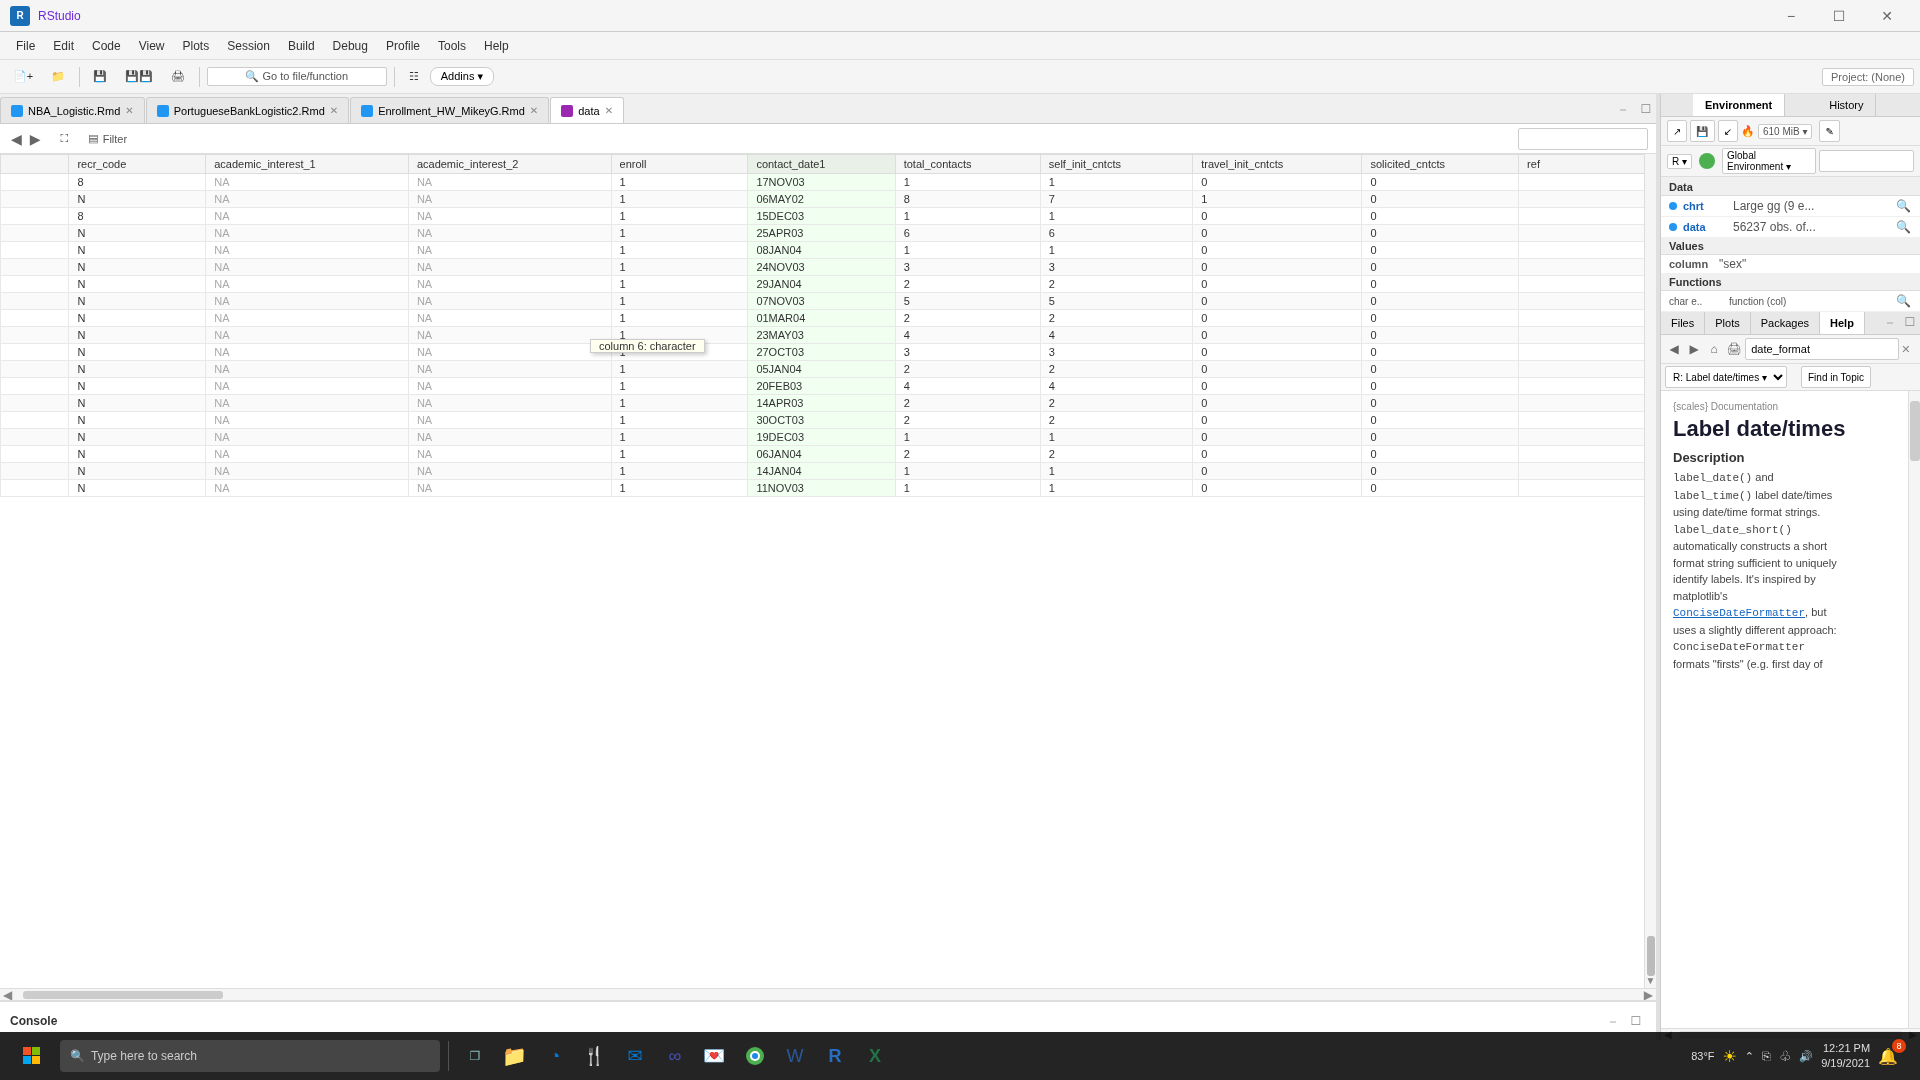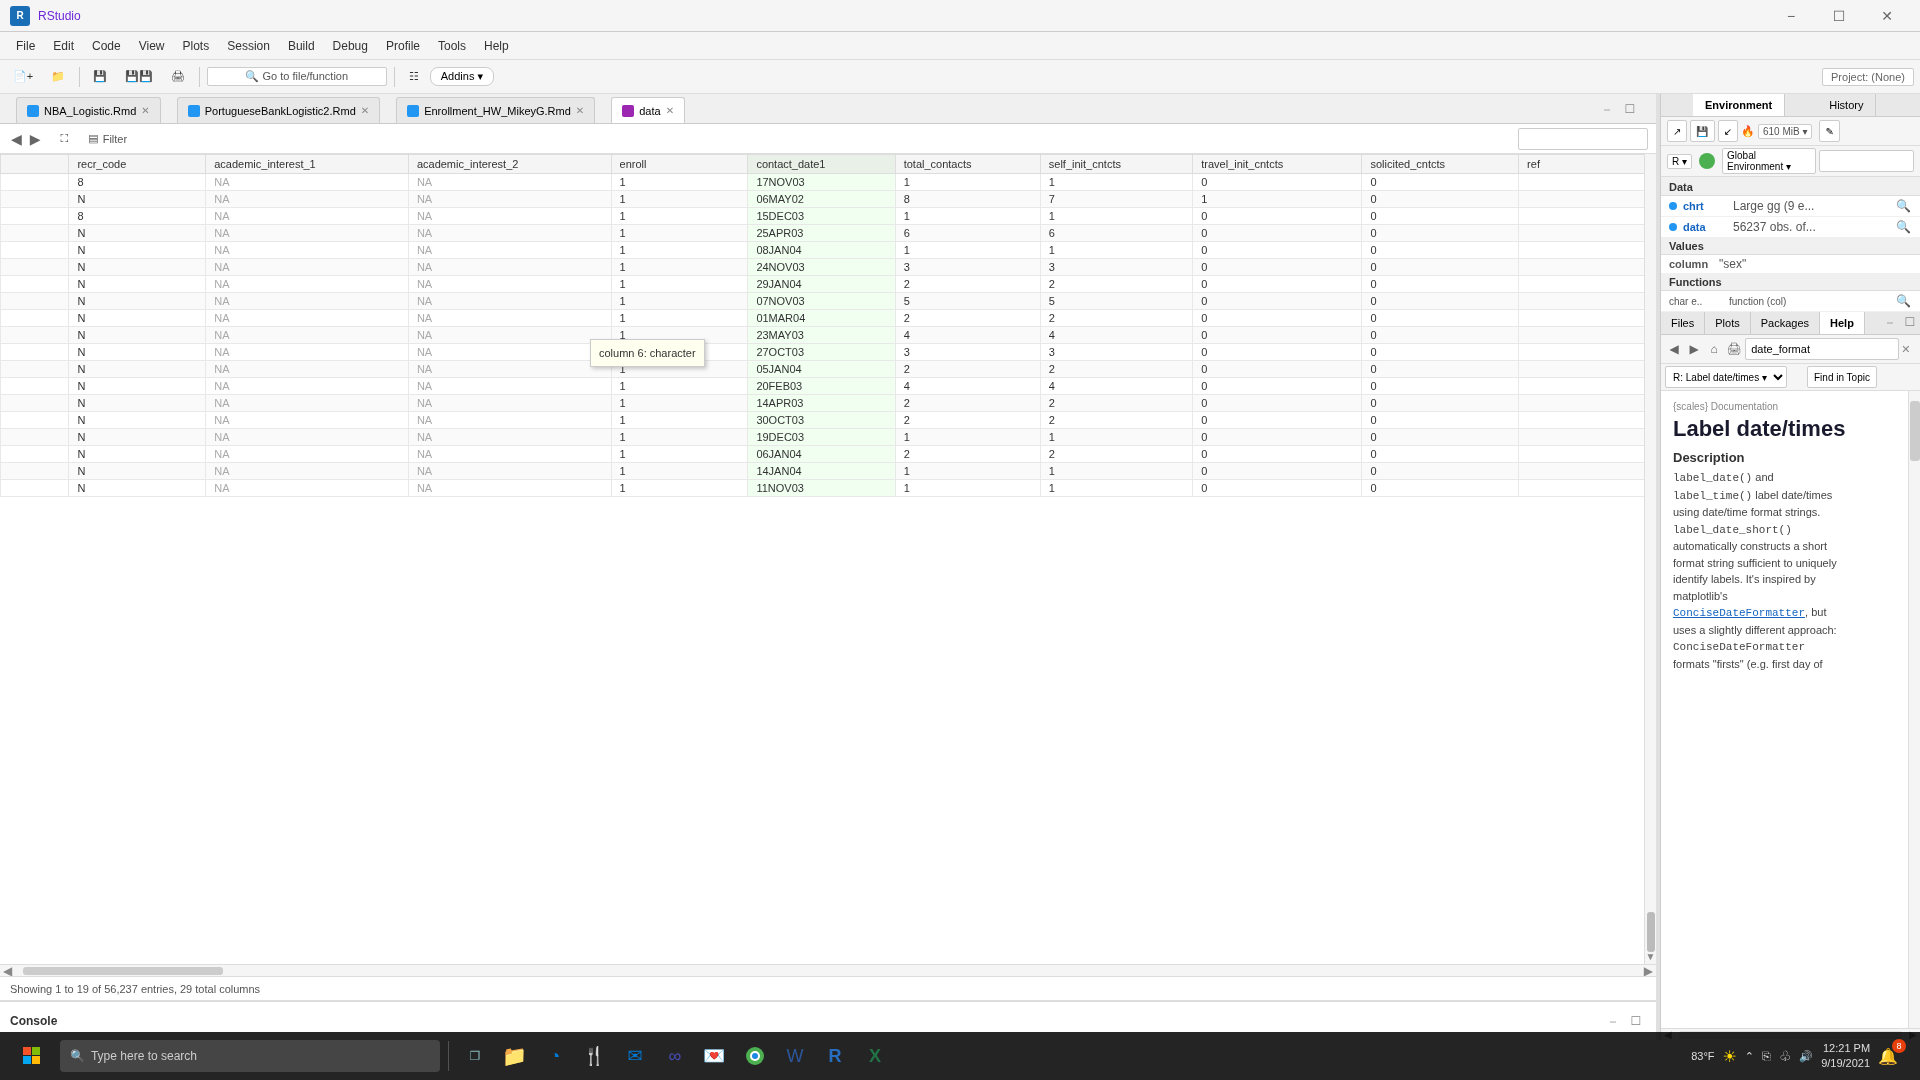--- a/index.html
+++ b/index.html
@@ -24,21 +24,21 @@
     .addins-btn { border: 1px solid #ccc; background: white; padding: 2px 10px; border-radius: 8px; font-size: 11px; }
     .project-label { margin-left: auto; font-size: 11px; color: #666; padding: 2px 8px; border: 1px solid #ccc; border-radius: 2px; background: white; }
 
     
     .main-layout { display: flex; height: calc(1080px - 32px - 28px - 34px - 40px); }
 
     
     .left-panel { flex: 1; display: flex; flex-direction: column; min-width: 0; }
 
     
-    .tab-bar { background: #f0f0f0; height: 30px; display: flex; align-items: flex-end; padding: 0 16px; border-bottom: 1px solid #ccc; gap: 16px; }
+    .tab-bar { background: #f0f0f0; height: 30px; display: flex; align-items: flex-end; padding: 0 0; border-bottom: 1px solid #ccc; gap: 1px; }
     .tab { height: 26px; padding: 0 10px; border: 1px solid #ccc; border-bottom: none; background: #e8e8e8; cursor: pointer; display: flex; align-items: center; gap: 5px; font-size: 11px; border-radius: 3px 3px 0 0; }
     .tab.active { background: white; }
     .tab .tab-close { font-size: 10px; color: #888; cursor: pointer; }
     .tab-icon { width: 12px; height: 12px; border-radius: 2px; }
     .tab-icon.rmd { background: #2196f3; }
     .tab-icon.data { background: #9c27b0; }
 
     
     .data-toolbar { background: white; height: 30px; display: flex; align-items: center; padding: 0 8px; border-bottom: 1px solid #ddd; gap: 6px; }
     .filter-btn { display: flex; align-items: center; gap: 4px; font-size: 11px; color: #555; cursor: pointer; padding: 2px 6px; border: 1px solid transparent; border-radius: 2px; }
@@ -51,21 +51,21 @@
     
     .data-table-container { flex: 1; overflow: auto; background: white; position: relative; }
     .data-table { border-collapse: collapse; font-size: 11px; width: 100%; }
     .data-table th { background: #f5f5f5; border: 1px solid #ddd; padding: 3px 8px; text-align: left; font-weight: normal; color: #333; position: sticky; top: 0; white-space: nowrap; min-width: 80px; }
     .data-table th.row-num { min-width: 40px; background: #f5f5f5; }
     .data-table td { border: 1px solid #e8e8e8; padding: 2px 8px; color: #333; white-space: nowrap; }
     .data-table td.na { color: #aaa; }
     .data-table tr:nth-child(even) { background: #fafafa; }
 
     
-    .tooltip { position: absolute; background: #fffff0; border: 1px solid #ccc; padding: 7px 8px; font-size: 11px; color: #333; box-shadow: 2px 2px 4px rgba(0,0,0,0.2); pointer-events: none; z-index: 100; }
+    .tooltip { position: absolute; background: #fffff0; border: 1px solid #ccc; padding: 0 8px; font-size: 11px; color: #333; box-shadow: 2px 2px 4px rgba(0,0,0,0.2); pointer-events: none; z-index: 100; }
 
     
     .status-bar { background: white; height: 24px; display: flex; align-items: center; padding: 0 10px; border-top: 1px solid #ddd; font-size: 11px; color: #555; }
 
     
     .console-area { background: white; height: 40px; display: flex; align-items: center; padding: 0 10px; border-top: 2px solid #ddd; font-size: 12px; font-weight: bold; color: #333; cursor: pointer; }
     .console-controls { margin-left: auto; display: flex; gap: 3px; }
 
     
     .right-panel { width: 260px; border-left: 1px solid #ccc; display: flex; flex-direction: column; background: #f5f5f5; }
@@ -516,23 +516,20 @@
         <div style="position:absolute; bottom:0; left:0; right:0; height:16px; display:flex; align-items:center; justify-content:center; font-size:10px; color:#888;">▼</div>
       </div>
     </div>
 
     <div class="data-horiz-scroll">
       <span style="font-size:12px; color:#888; padding:0 3px; cursor:pointer;">◀</span>
       <div class="data-horiz-thumb"></div>
       <span style="margin-left:auto; font-size:12px; color:#888; padding:0 3px; cursor:pointer;">▶</span>
     </div>
 
-    <div class="status-bar">
-      <span>Showing 1 to 19 of 56,237 entries, 29 total columns</span>
-    </div>
 
     <div class="console-area">
       <span>Console</span>
       <div class="console-controls">
         <button class="panel-btn">⎯</button>
         <button class="panel-btn">☐</button>
       </div>
     </div>
 
   </div>
@@ -614,21 +611,21 @@
 
       <div class="help-toolbar">
         <button class="help-nav-btn">◀</button>
         <button class="help-nav-btn">▶</button>
         <button class="help-nav-btn">⌂</button>
         <button class="help-nav-btn">🖨</button>
         <input class="help-search" type="text" value="date_format" style="">
         <button style="width:18px; height:22px; border:none; background:transparent; cursor:pointer; font-size:11px; color:#888; display:flex; align-items:center;">✕</button>
       </div>
 
-      <div style="display:flex; align-items:center; padding:2px 4px; background:#f5f5f5; border-bottom:1px solid #ddd; gap:20px;">
+      <div style="display:flex; align-items:center; padding:2px 4px; background:#f5f5f5; border-bottom:1px solid #ddd; gap:14px;">
         <select class="r-label-select">
           <option>R: Label date/times ▾</option>
         </select>
         <button class="find-topic-btn">Find in Topic</button>
       </div>
 
       <div class="help-scrollbar-area" style="flex:1; overflow:hidden;">
         <div class="help-content">
           <div class="help-breadcrumb">
             <span>{scales}</span> <span>Documentation</span>

